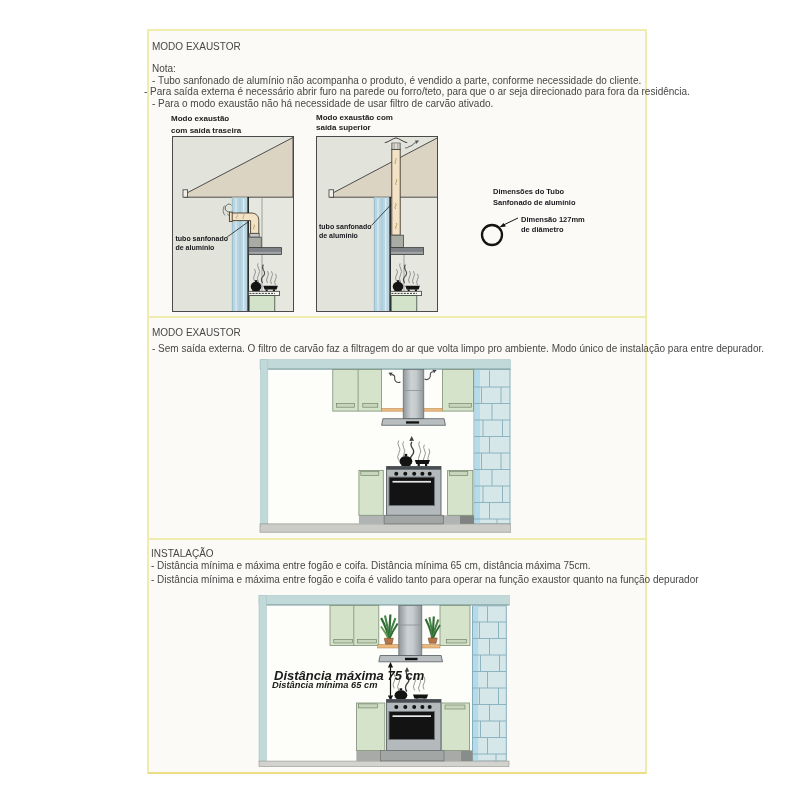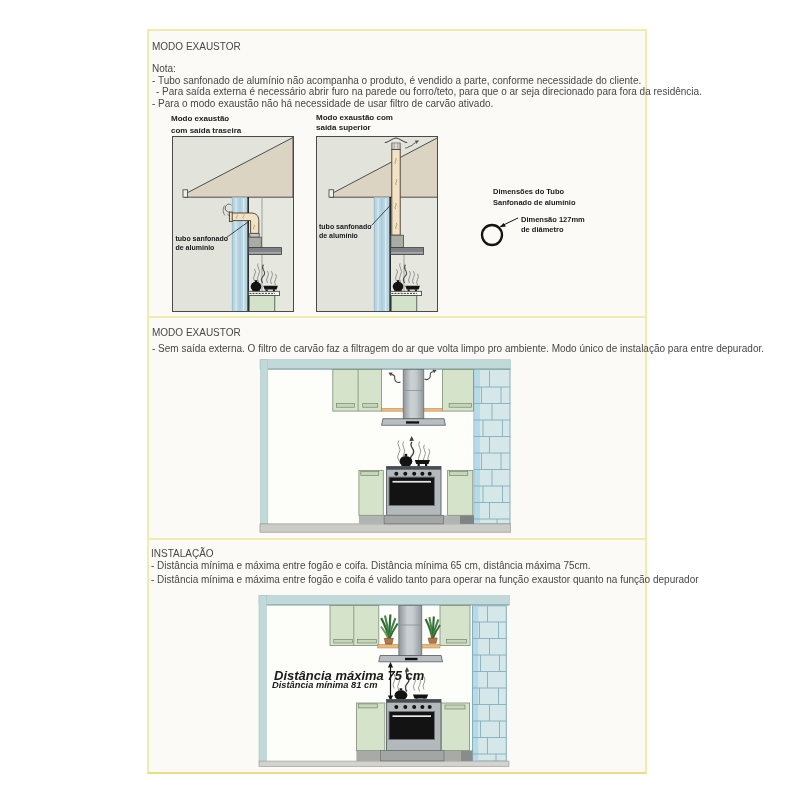--- a/index.html
+++ b/index.html
@@ -17,21 +17,21 @@
 <div class="abs" style="left:149px;top:316px;width:496px;height:2px;background:#f0ecae;"></div>
 
 <div class="abs" style="left:149px;top:538px;width:496px;height:2px;background:#f0ecae;"></div>
 
 <div class="txt" style="left:152px;top:41px;">MODO EXAUSTOR</div>
 
 <div class="txt" style="left:152px;top:63px;">Nota:</div>
 
 <div class="txt" style="left:152px;top:74.5px;">- Tubo sanfonado de alumínio não acompanha o produto, é vendido a parte, conforme necessidade do cliente.</div>
 
-<div class="txt" style="left:156px;top:86px;">- Para saída externa é necessário abrir furo na parede ou forro/teto, para que o ar seja direcionado para fora da residência.</div>
+<div class="txt" style="left:144px;top:86px;">- Para saída externa é necessário abrir furo na parede ou forro/teto, para que o ar seja direcionado para fora da residência.</div>
 
 <div class="txt" style="left:152px;top:97.5px;">- Para o modo exaustão não há necessidade de usar filtro de carvão ativado.</div>
 
 <div class="abs" style="left:171px;top:113px;font-size:8px;font-weight:bold;line-height:12px;color:#222;white-space:nowrap;">Modo exaustão<br>com saída traseira</div>
 
 <div class="abs" style="left:316px;top:113px;font-size:8px;font-weight:bold;line-height:10px;color:#222;white-space:nowrap;">Modo exaustão com<br>saída superior</div>
 
 <svg class="abs" style="left:169.5px;top:135.5px;" width="125" height="176" viewBox="0 0 125 176">
 
   <g>
@@ -401,21 +401,21 @@
 </svg>
 
 <div class="txt" style="left:151px;top:548px;">INSTALAÇÃO</div>
 
 <div class="txt" style="left:151px;top:560px;">- Distância mínima e máxima entre fogão e coifa. Distância mínima 65 cm, distância máxima 75cm.</div>
 
 <div class="txt" style="left:151px;top:574px;">- Distância mínima e máxima entre fogão e coifa é valido tanto para operar na função exaustor quanto na função depurador</div>
 
 <div class="abs" style="left:274px;top:668px;font-size:13px;font-weight:bold;font-style:italic;color:#1a1a1a;white-space:nowrap;z-index:5;">Distância máxima 75 cm</div>
 
-<div class="abs" style="left:272px;top:680px;font-size:9.3px;font-weight:bold;font-style:italic;color:#1a1a1a;white-space:nowrap;z-index:5;">Distância mínima 81 cm</div>
+<div class="abs" style="left:272px;top:680px;font-size:9.3px;font-weight:bold;font-style:italic;color:#1a1a1a;white-space:nowrap;z-index:5;">Distância mínima 65 cm</div>
 
 <svg class="abs" style="left:258px;top:594.5px;" width="252" height="172" viewBox="0 0 252 172">
   <defs>
     <linearGradient id="chim2" x1="0" y1="0" x2="1" y2="0">
       <stop offset="0" stop-color="#8f969a"></stop>
         <stop offset="0.38" stop-color="#ccd1d3"></stop>
       <stop offset="0.62" stop-color="#c6cbcd"></stop>
         <stop offset="1" stop-color="#8f969a"></stop>
     </linearGradient>
   </defs>

